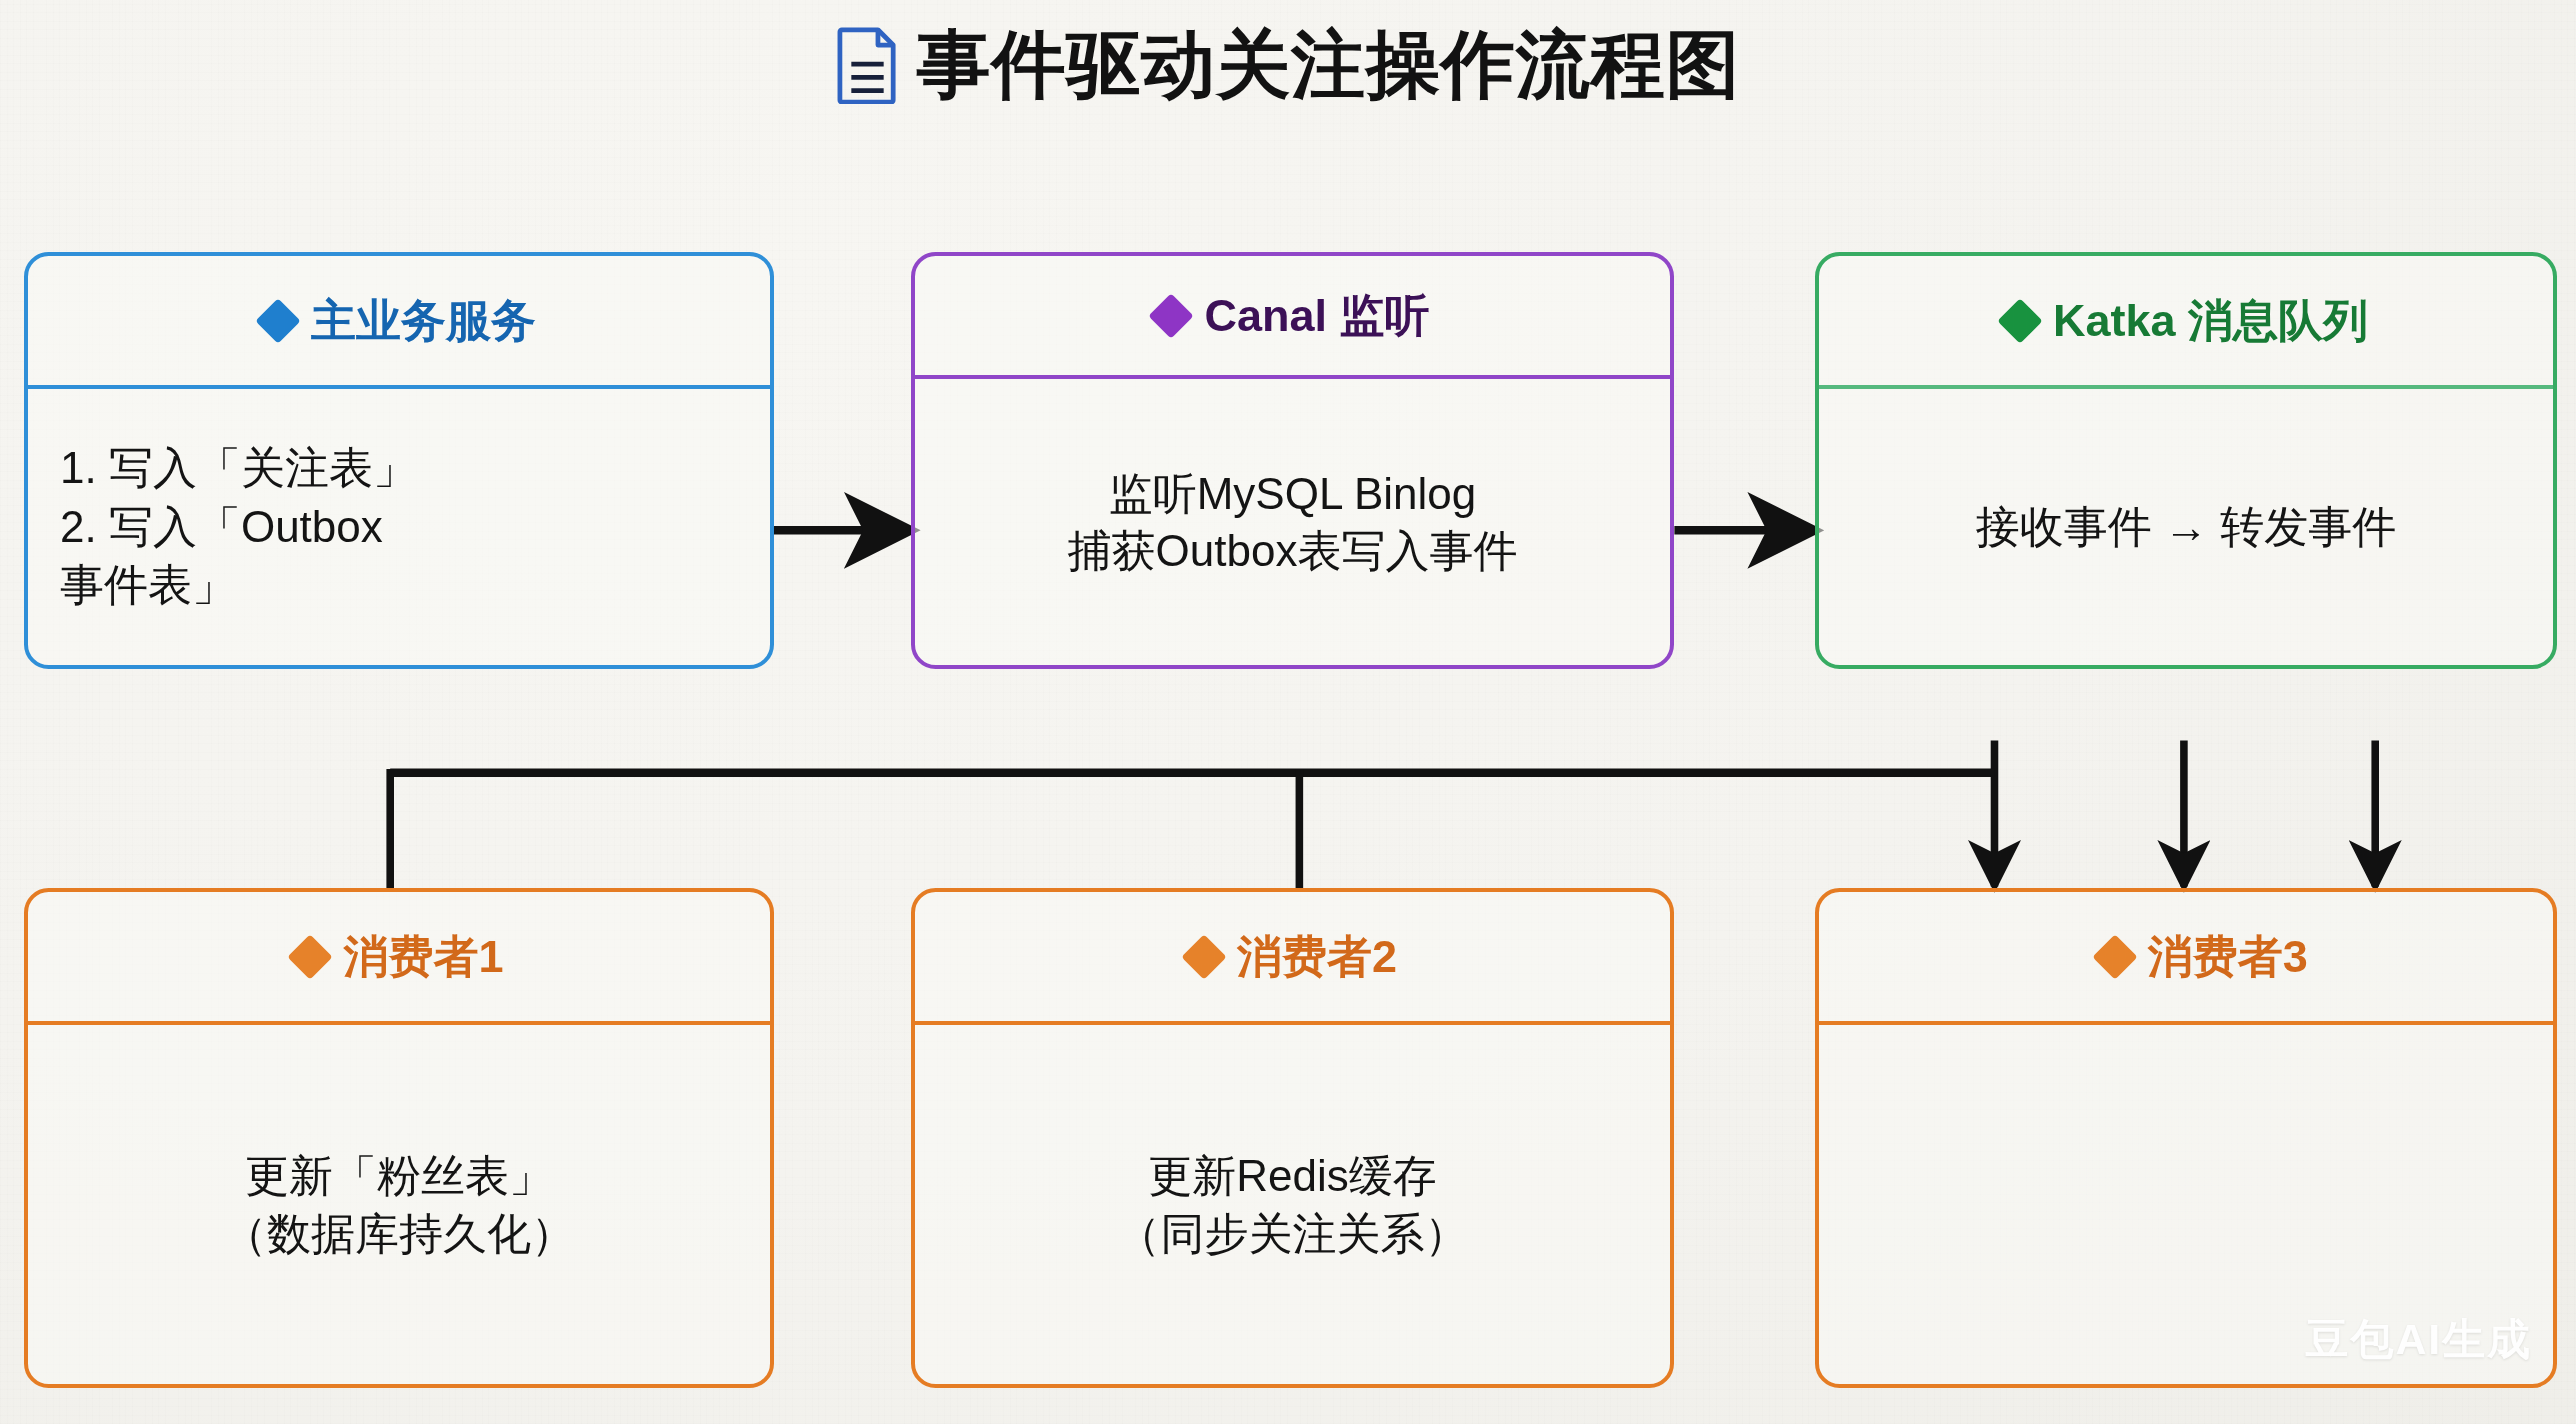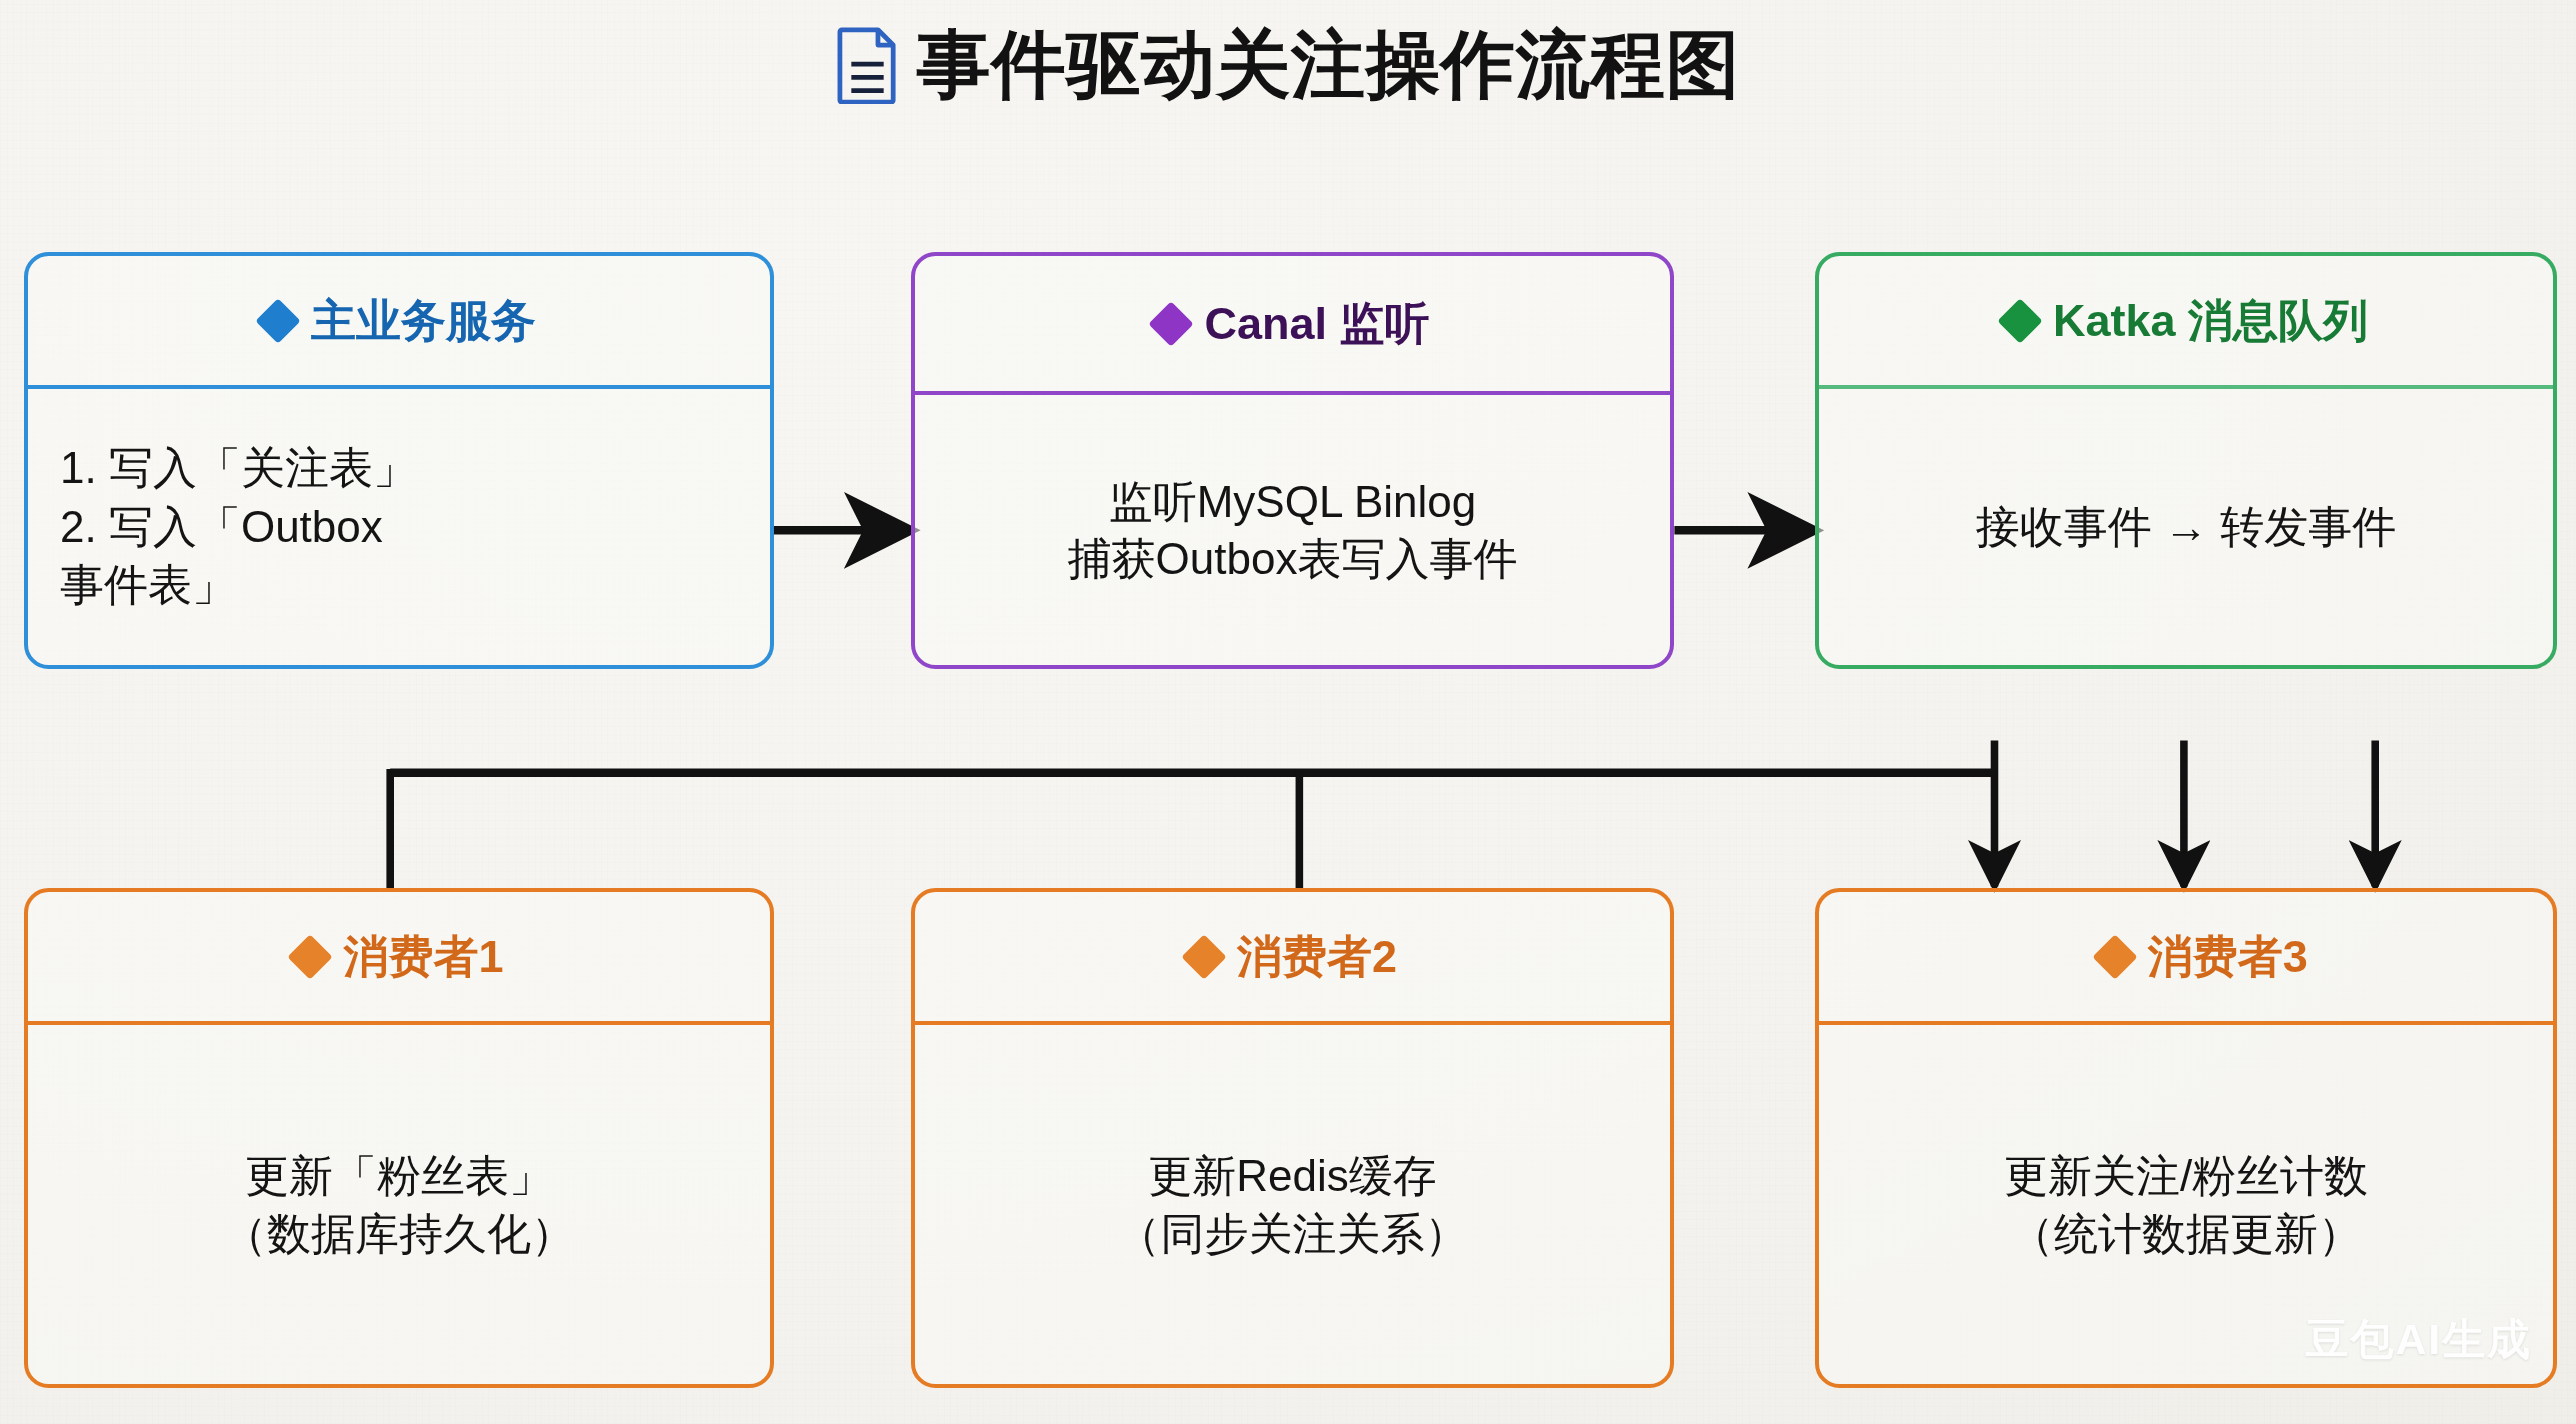--- a/index.html
+++ b/index.html
@@ -179,21 +179,21 @@
     <div class="node-header" style="height:133px;">
       <span class="dia"></span>
       <span>主业务服务</span>
     </div>
     <div class="node-body left-align">1. 写入「关注表」
 2. 写入「Outbox
 事件表」</div>
   </div>
 
   <div class="node purple" style="left: 911px; top: 252px; width: 763px; height: 417px;">
-    <div class="node-header" style="height:139px;">
+    <div class="node-header" style="height:123px;">
       <span class="dia"></span>
       <span>Canal 监听</span>
     </div>
     <div class="node-body">监听MySQL Binlog
 捕获Outbox表写入事件</div>
   </div>
 
   <div class="node green" style="left: 1815px; top: 252px; width: 742px; height: 417px;">
     <div class="node-header" style="height:133px;">
       <span class="dia"></span>
@@ -218,20 +218,18 @@
     </div>
     <div class="node-body">更新Redis缓存
 （同步关注关系）</div>
   </div>
 
   <div class="node orange" style="left: 1815px; top: 888px; width: 742px; height: 500px;">
     <div class="node-header" style="height:133px;padding-left:48px;">
       <span class="dia"></span>
       <span>消费者3</span>
     </div>
-    <div class="node-body">更新关注/粉丝计数
-（统计数据更新）</div>
   </div>
 
   <div class="watermark">豆包AI生成</div>
 
 </div>
 
 
 </body></html>

